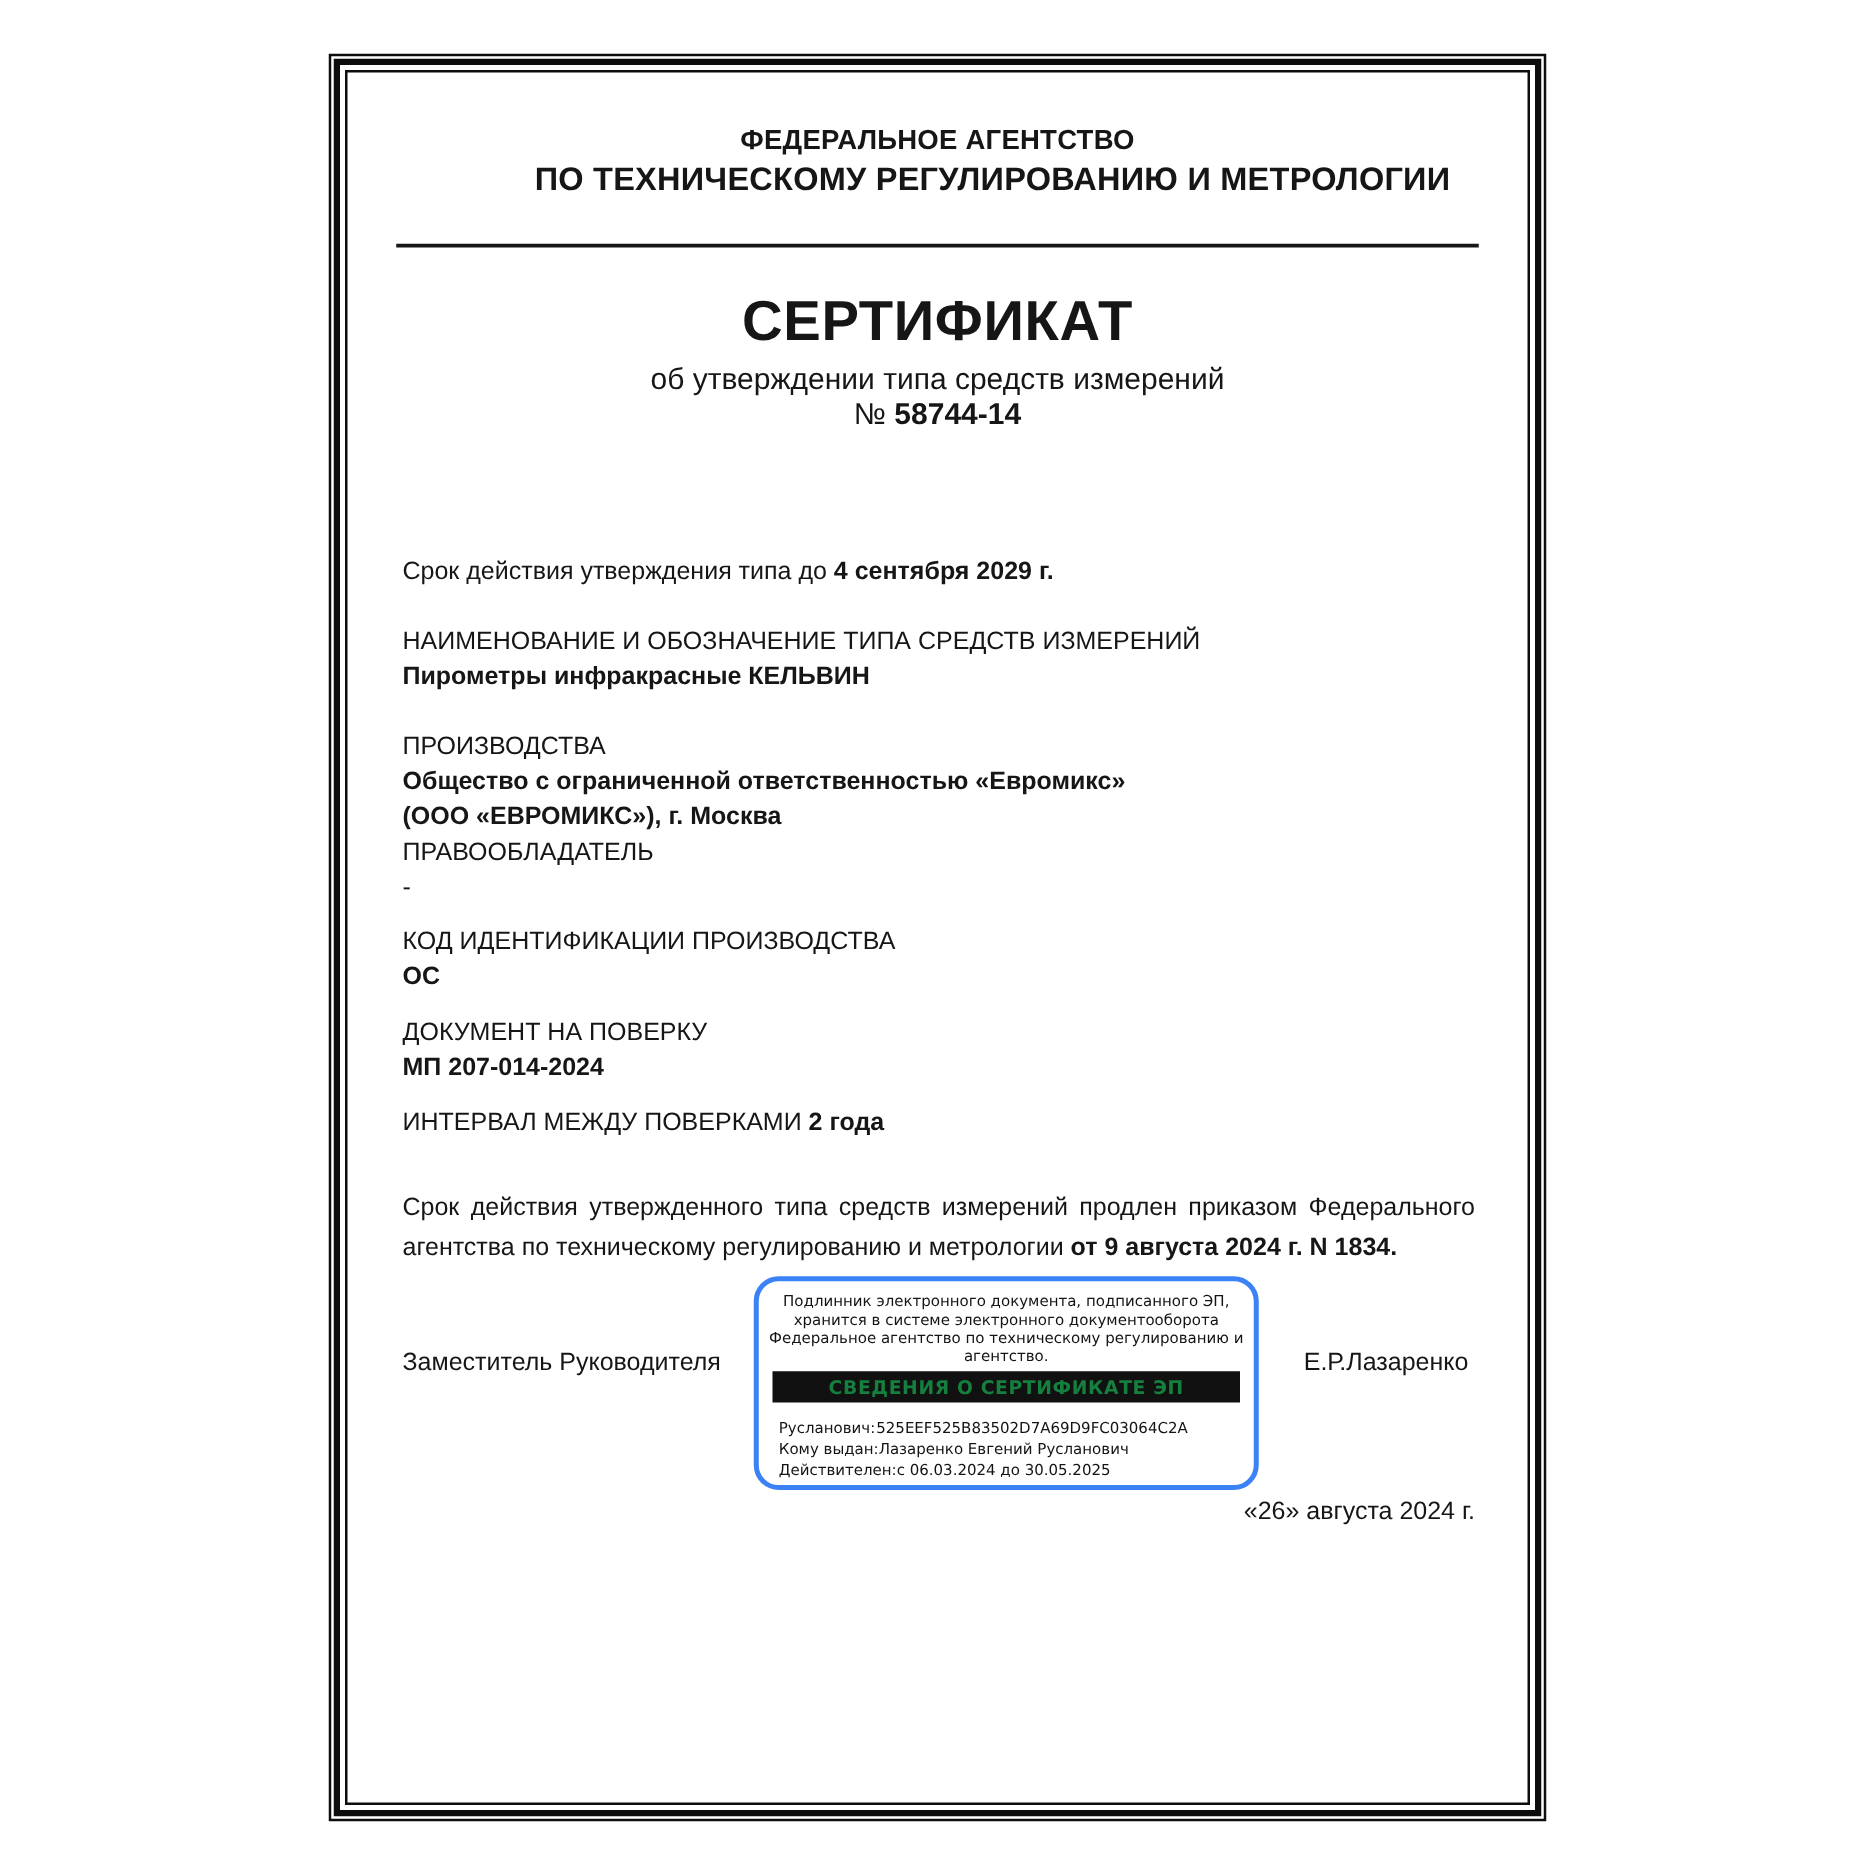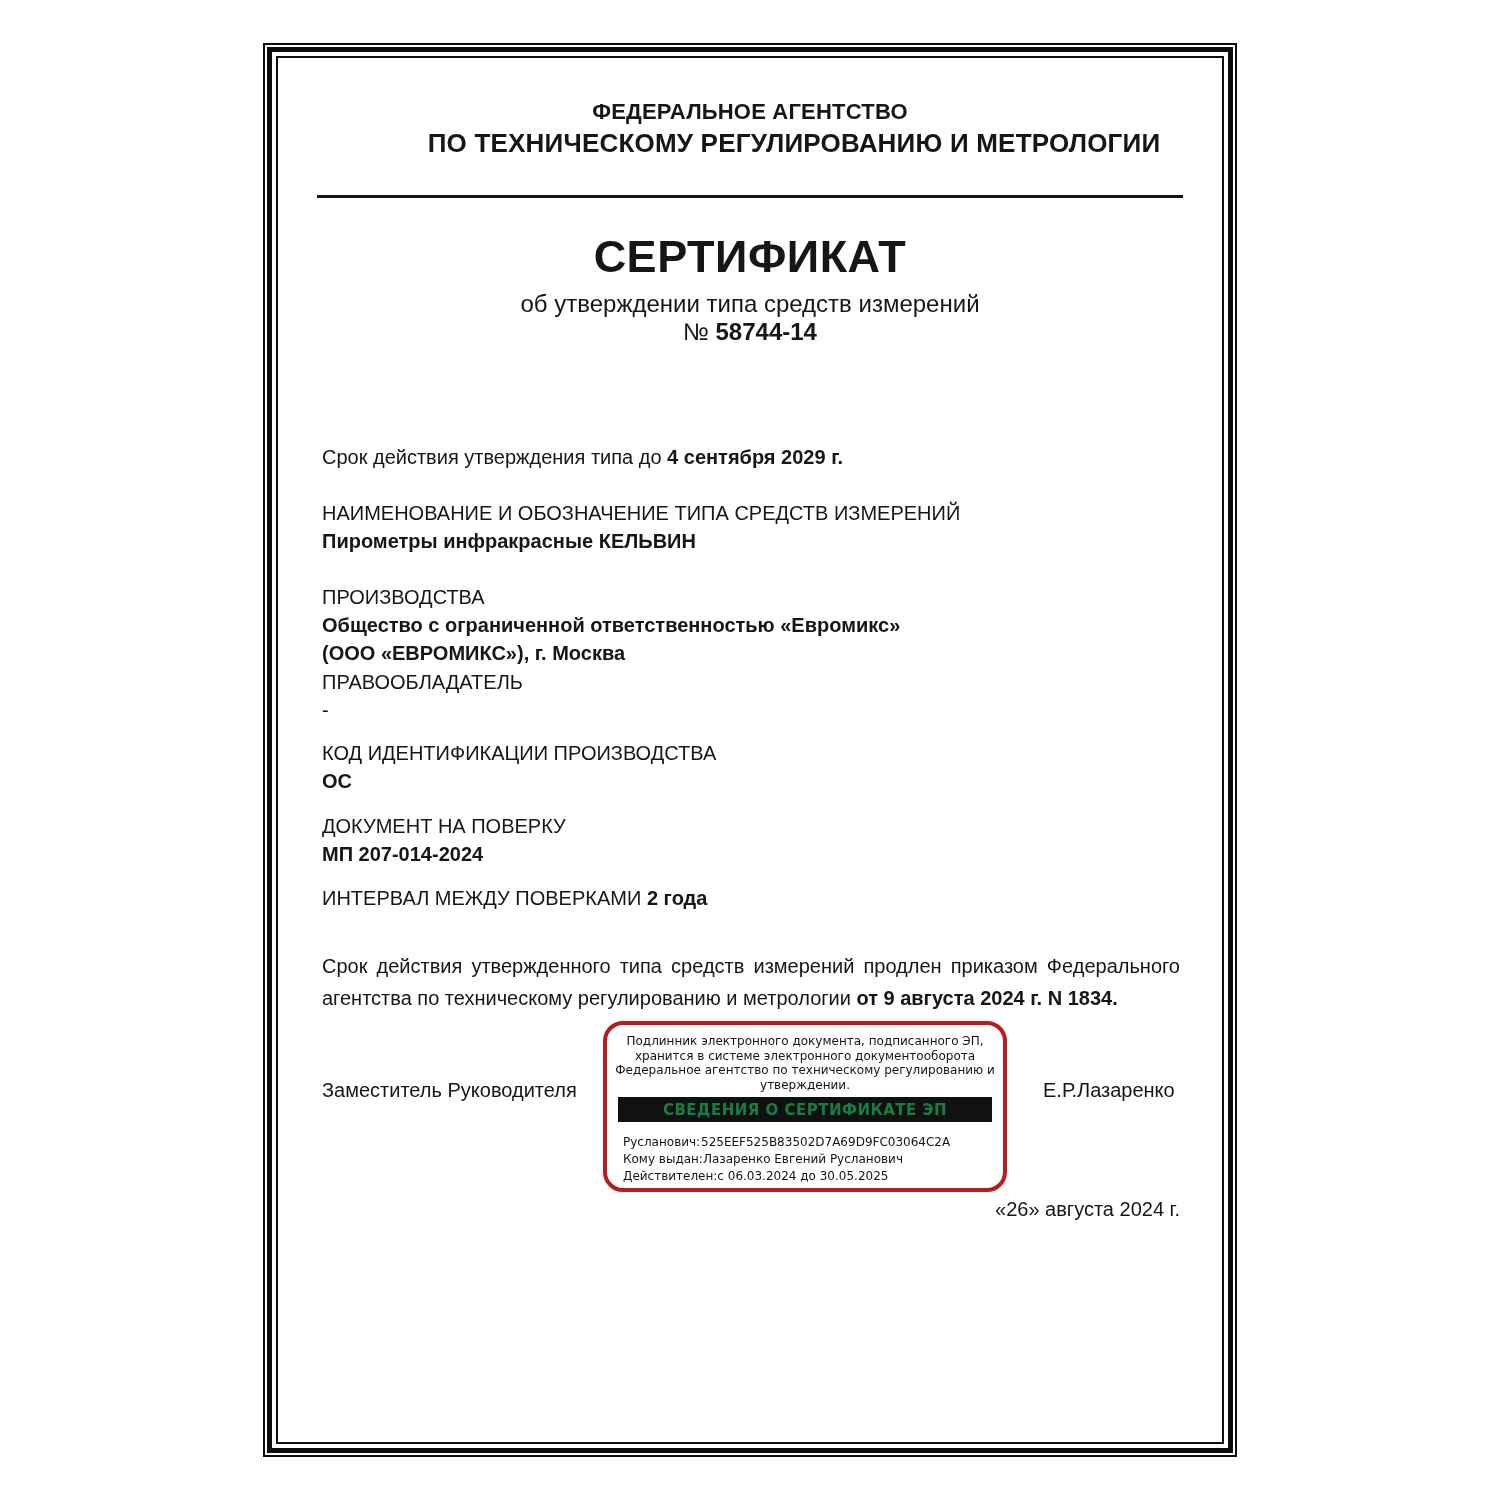--- a/index.html
+++ b/index.html
@@ -40,21 +40,21 @@
   .t-interval    { top:885px; }
 
   .extension {
     position:absolute; left:322px; top:950px; width:858px;
     font-size:20px; line-height:32px; text-align:justify;
   }
 
   
   .stamp {
     position:absolute; left:603px; top:1021px; width:404px; height:171px;
-    border:4px solid #b91c1c; border-radius:20px; background:#fff;
+    border:4px solid #3b82f6; border-radius:20px; background:#fff;
     font-family:"DejaVu Sans", sans-serif; color:#141414;
   }
   .stamp-notice { margin-top:9px; text-align:center; font-size:12px; line-height:14.5px; }
   .stamp-bar {
     margin:5px 11px 0 11px; height:25px; background:#111111; color:#15803d;
     display:flex; align-items:center; justify-content:center;
     font-size:15px; font-weight:bold; letter-spacing:.5px; white-space:nowrap;
   }
   .stamp-rows { margin:12px 6px 0 16px; font-size:12px; line-height:17px; }
   .stamp-row { display:flex; white-space:nowrap; }
@@ -102,21 +102,21 @@
 
   <div class="line t-interval"><span>ИНТЕРВАЛ МЕЖДУ ПОВЕРКАМИ </span><span class="b">2 года</span></div>
 
   <div class="extension"><span>Срок действия утвержденного типа средств измерений продлен приказом Федерального агентства по техническому регулированию и метрологии </span><span class="b">от 9 августа 2024 г. N 1834.</span></div>
 
   <div class="stamp">
     <div class="stamp-notice">
       <div>Подлинник электронного документа, подписанного ЭП,</div>
       <div>хранится в системе электронного документооборота</div>
       <div>Федеральное агентство по техническому регулированию и</div>
-      <div>утверждении.</div>
+      <div>агентство.</div>
     </div>
     <div class="stamp-bar">СВЕДЕНИЯ О СЕРТИФИКАТЕ ЭП</div>
     <div class="stamp-rows">
       <div class="stamp-row">
         <span class="lbl">Русланович:</span>
         <span>525EEF525B83502D7A69D9FC03064C2A</span>
       </div>
       <div class="stamp-row">
         <span class="lbl">Кому выдан:</span>
         <span>Лазаренко Евгений Русланович</span>

